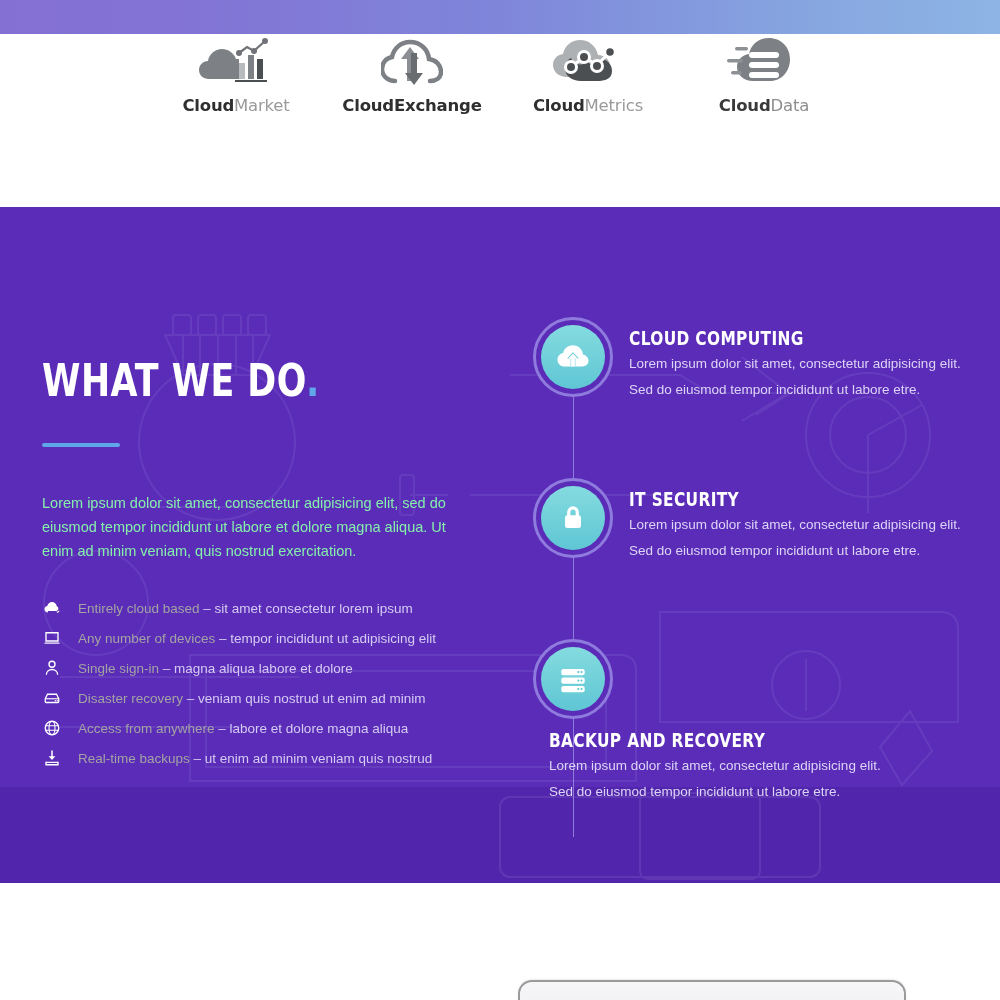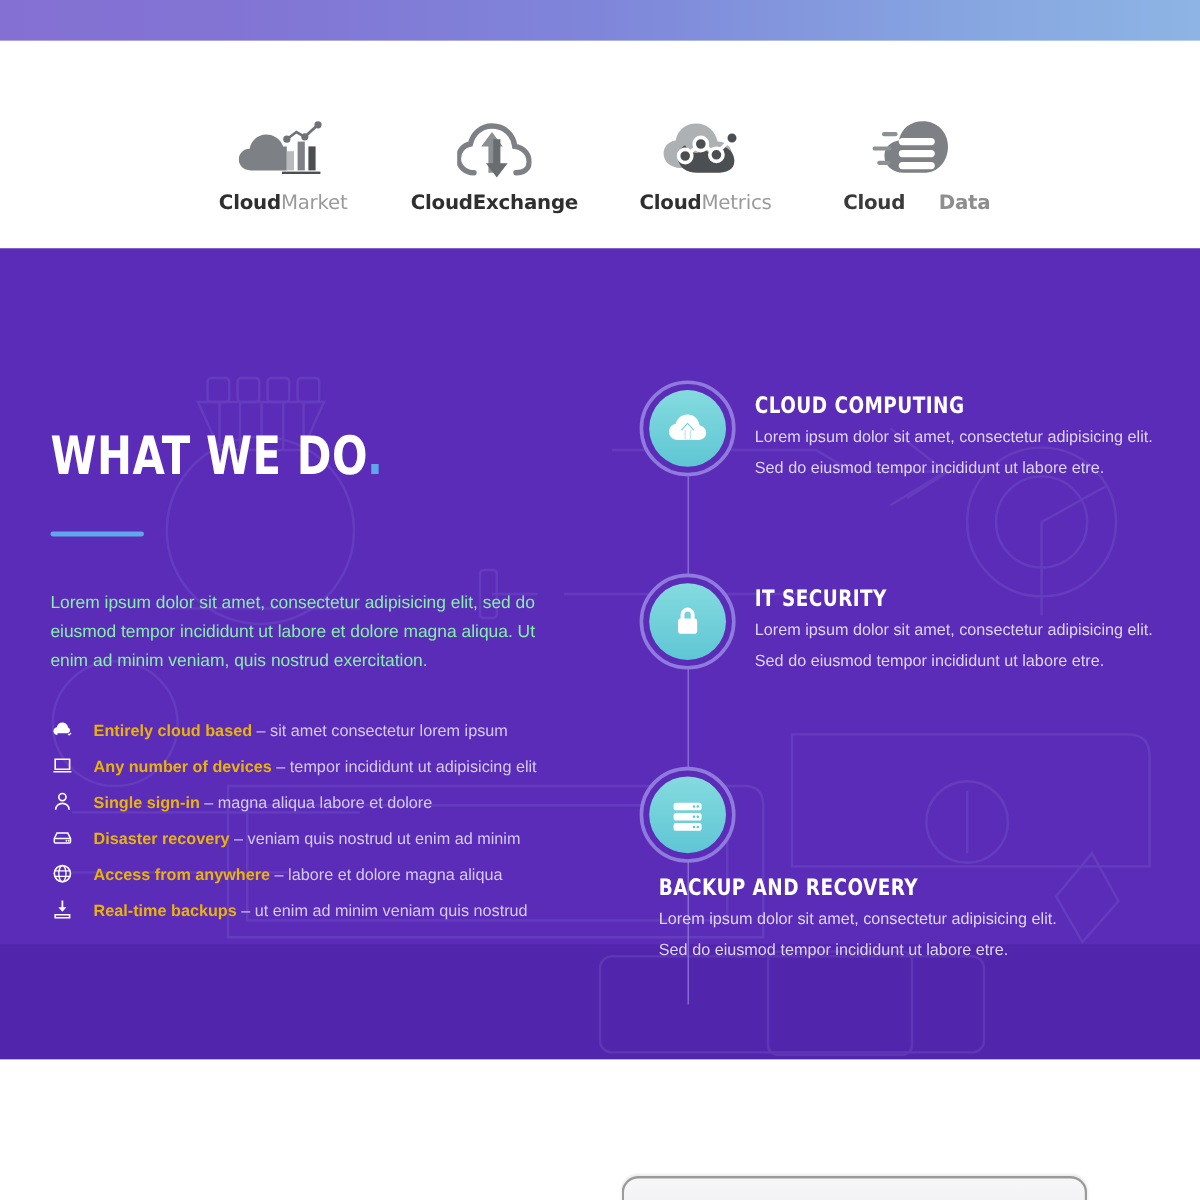--- a/index.html
+++ b/index.html
@@ -14,34 +14,34 @@
   
   .topbar {
     position:absolute; top:0; left:0; width:1000px; height:34px;
     background:linear-gradient(90deg,#8470d2 0%, #8274d4 20%, #7f86da 50%, #86a5e0 80%, #8db4e4 100%);
   }
 
   
   .logostrip {
     position:absolute; top:34px; left:0; width:1000px; height:173px;
     background:#ffffff;
-    display:flex; align-items:flex-end; justify-content:center; gap:0;
+    display:flex; align-items:flex-start; justify-content:center; gap:0;
   }
   .logo-cell {
     width:176px; height:110px;
     display:flex; flex-direction:column; align-items:center; justify-content:flex-start;
   }
   .logo-mark { height:58px; display:flex; align-items:center; justify-content:center; }
   .logo-word {
     margin-top:4px; font-size:16.5px; letter-spacing:-0.2px; white-space:nowrap;
     font-family:"DejaVu Sans", sans-serif;
   }
   .lw-l { font-weight:normal; color:#9a9a9a; }
   .lw-b2 { font-weight:bold; color:#2f2f2f; }
-  .lw-g { font-weight:bold; color:#8e8e8e;padding-left:28px; }
+  .lw-g { font-weight:normal; color:#8e8e8e; }
   .lw-light { font-weight:normal; color:#8c8c8c; }
   .lw-dark { font-weight:bold; color:#3a3a3a; }
 
   
   .purple {
     position:absolute; top:207px; left:0; width:1000px; height:676px;
     background:#5226ac;
     overflow:hidden;
   }
   .purple-inner {
@@ -73,21 +73,21 @@
     margin-top:44px;
     font-size:14.5px; line-height:24px; color:#86efac; max-width:410px;
   }
   .feature-list { margin-top:30px; list-style:none; }
   .feature-list li {
     display:flex; align-items:center; gap:16px;
     height:30px; margin-bottom:0; font-size:13.5px; color:#e2dbf7;
   }
   .fl-ico { width:20px; height:20px; flex:0 0 20px; display:flex; align-items:center; justify-content:center; }
   .fl-ico svg { width:18px; height:18px; fill:#ffffff; }
-  .fl-text b { color:#eab308; font-weight:bold; }
+  .fl-text b { color:#a3a3a3; font-weight:normal; }
   .fl-text span { color:#d5cbf2; }
 
   
   .right-col { position:absolute; left:533px; top:110px; width:430px; }
   .conn-line {
     position:absolute; left:40px; top:80px; width:1px; height:440px;
     background:#8f7bdd;
   }
   .card { position:relative; display:flex; align-items:flex-start; margin-bottom:77px; }
   .card:last-child { margin-bottom:0;flex-direction:column; }

